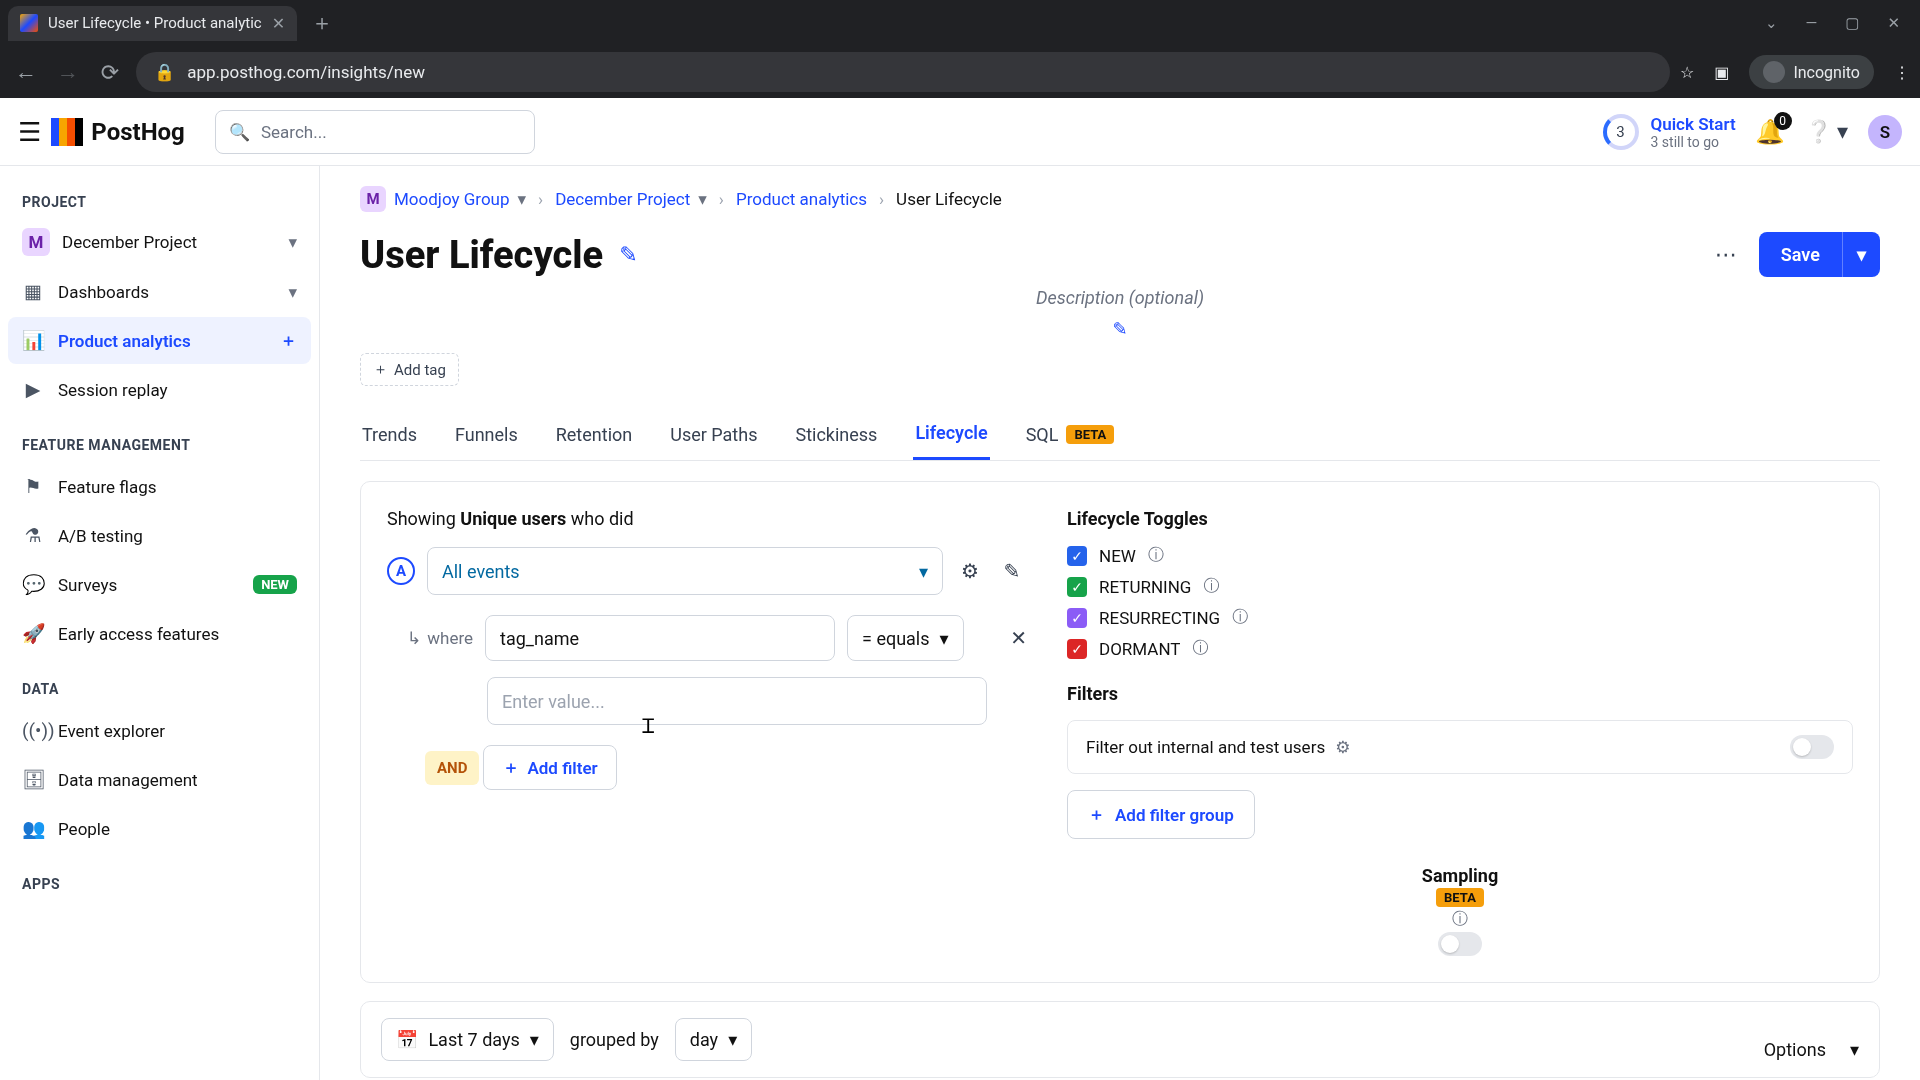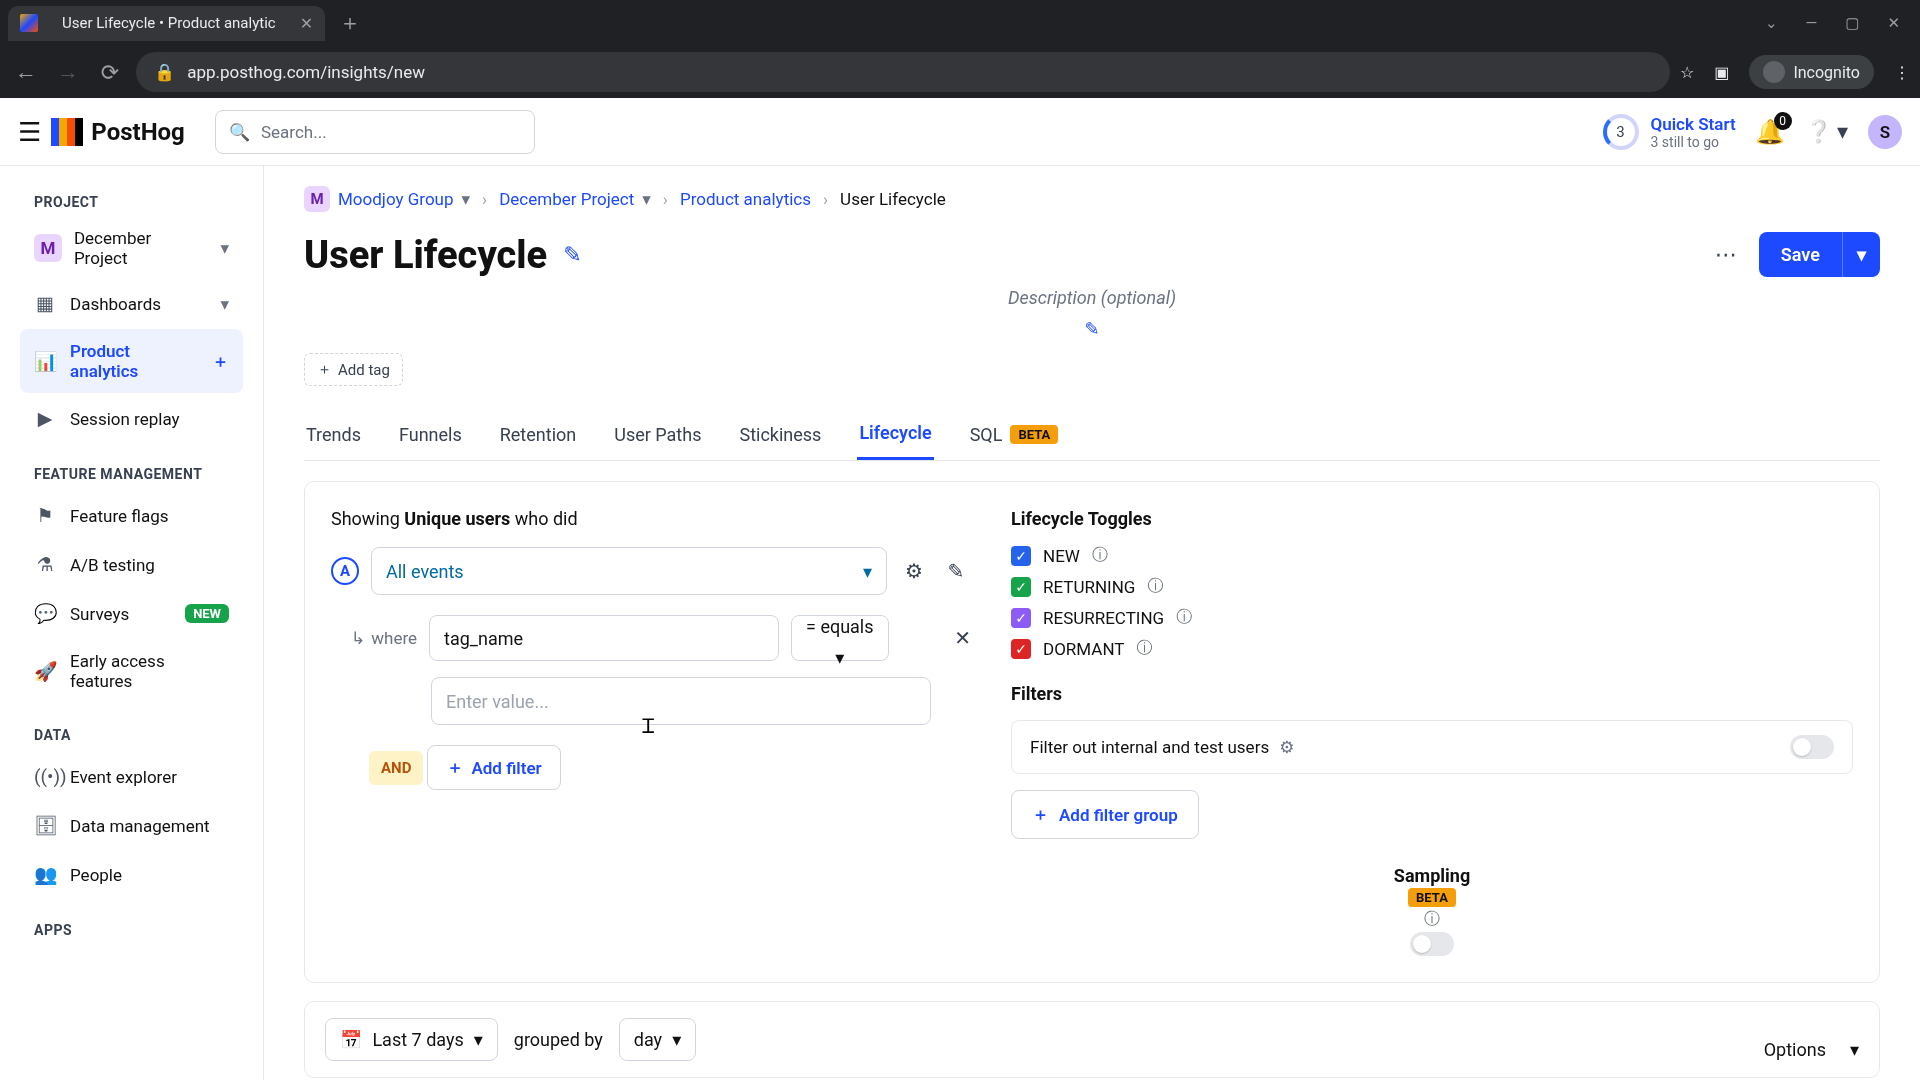--- a/index.html
+++ b/index.html
@@ -1,21 +1,21 @@
 <!DOCTYPE html>
 <html><head>
 <meta charset="utf-8">
 <style>
 * { box-sizing: border-box; margin: 0; padding: 0; font-family: -apple-system, BlinkMacSystemFont, "Segoe UI", Roboto, sans-serif; }
 body { background: #fff; color: #111; width: 1920px; height: 1080px; overflow: hidden; }
 
 
 .browser-chrome { background: #202124; color: #e8eaed; }
 .tab-bar { display: flex; align-items: center; height: 46px; padding: 0 8px; }
-.tab { display: flex; align-items: center; background: #35363a; border-radius: 10px 10px 0 0; padding: 8px 12px; gap: 24px; min-width: 280px; font-size: 15px; }
+.tab { display: flex; align-items: center; background: #35363a; border-radius: 10px 10px 0 0; padding: 8px 12px; gap: 10px; min-width: 280px; font-size: 15px; }
 .tab-favicon { width: 18px; height: 18px; background: linear-gradient(135deg,#f7a500,#1d4aff,#f54e00); border-radius: 2px; }
 .tab-close { color:#9aa0a6; cursor:pointer; font-size:16px; }
 .new-tab { color:#9aa0a6; font-size:22px; padding:0 14px; cursor:pointer; }
 .window-ctrl { margin-left:auto; display:flex; gap:28px; color:#9aa0a6; font-size:15px; padding-right:12px; }
 .window-ctrl span { cursor:pointer; }
 .addr-bar { display:flex; align-items:center; height:52px; padding:0 10px; gap:10px; }
 .nav-btn { color:#9aa0a6; font-size:22px; cursor:pointer; width:32px; text-align:center; }
 .addr-field { flex:1; background:#35363a; border-radius:24px; display:flex; align-items:center; padding:0 18px; height:40px; gap:12px; color:#e8eaed; font-size:17px; }
 .addr-right { display:flex; align-items:center; gap:20px; color:#e8eaed; }
 .incognito-badge { display:flex; align-items:center; gap:8px; background:#3c4043; border-radius:20px; padding:6px 14px; font-size:16px; }
@@ -32,21 +32,21 @@
 .qs-ring { width:36px; height:36px; border-radius:50%; border:4px solid #d1d5f9; border-left-color:#2b6cff; display:flex; align-items:center; justify-content:center; font-size:15px; color:#374151; }
 .qs-text .qs-title { color:#1d4aff; font-weight:600; font-size:17px; }
 .qs-text .qs-sub { color:#6b7280; font-size:14px; }
 .bell-wrap { position:relative; font-size:24px; color:#374151; cursor:pointer; }
 .bell-badge { position:absolute; top:-6px; right:-6px; background:#111; color:#fff; border-radius:50%; width:18px; height:18px; font-size:12px; display:flex; align-items:center; justify-content:center; }
 .help-btn { font-size:22px; color:#374151; cursor:pointer; display:flex; align-items:center; gap:4px;}
 .avatar { width:34px; height:34px; border-radius:50%; background:#c4b5fd; color:#111; display:flex; align-items:center; justify-content:center; font-weight:600; font-size:17px; }
 
 
 .app-body { display:flex; height:calc(1080px - 46px - 52px - 68px); }
-.sidebar { width:264px; border-right:1px solid #e5e7eb; padding:20px 20px; overflow-y:auto; font-size:17px; color:#111; }
+.sidebar { width:320px; border-right:1px solid #e5e7eb; padding:20px 8px; overflow-y:auto; font-size:17px; color:#111; }
 .sb-section-title { font-size:14px; font-weight:700; color:#374151; letter-spacing:0.5px; padding:8px 14px; }
 .sb-project { display:flex; align-items:center; gap:12px; padding:10px 14px; border-radius:8px; }
 .sb-badge-m { width:28px; height:28px; border-radius:6px; background:#e9d5ff; color:#6b21a8; display:flex; align-items:center; justify-content:center; font-weight:700; }
 .sb-item { display:flex; align-items:center; gap:14px; padding:12px 14px; border-radius:8px; margin:2px 0; cursor:pointer; }
 .sb-item.active { background:#eef2ff; color:#1d4aff; font-weight:600; }
 .sb-item .trail { margin-left:auto; color:#1d4aff; }
 .sb-new-badge { margin-left:auto; background:#16a34a; color:#fff; font-size:13px; padding:2px 8px; border-radius:6px; font-weight:700; }
 .sb-icon { width:22px; text-align:center; font-size:19px; color:#4b5563; }
 .sb-item.active .sb-icon { color:#1d4aff; }
 
@@ -83,21 +83,21 @@
 .showing b { font-weight:700; }
 
 .event-row { display:flex; align-items:center; gap:12px; margin-top:18px; }
 .series-badge { width:28px; height:28px; border-radius:50%; border:2px solid #1d4aff; color:#1d4aff; font-weight:700; display:flex; align-items:center; justify-content:center; font-size:15px; }
 .event-select { flex:1; border:1px solid #d0d5dd; border-radius:8px; height:48px; display:flex; align-items:center; padding:0 14px; font-size:18px; color:#0369a1; justify-content:space-between; cursor:pointer; }
 .icon-btn { font-size:20px; color:#374151; cursor:pointer; width:30px; text-align:center; }
 
 .where-row { display:flex; align-items:center; gap:12px; margin-top:20px; margin-left:20px; }
 .where-lbl { color:#6b7280; font-size:17px; display:flex; align-items:center; gap:6px; }
 .prop-select { border:1px solid #d0d5dd; border-radius:8px; height:46px; padding:0 14px; display:flex; align-items:center; font-size:18px; width:350px; }
-.op-select { border:1px solid #d0d5dd; border-radius:8px; height:46px; padding:0 14px; display:flex; align-items:center; gap:10px; font-size:18px; cursor:pointer;flex-direction:column; }
+.op-select { border:1px solid #d0d5dd; border-radius:8px; height:46px; padding:0 14px; display:flex; align-items:center; gap:10px; font-size:18px; cursor:pointer; }
 .value-input { border:1px solid #d0d5dd; border-radius:8px; height:48px; padding:0 14px; font-size:18px; width:500px; margin-left:100px; margin-top:16px; color:#111; }
 .value-input::placeholder { color:#9ca3af; }
 .remove-filter { font-size:20px; color:#374151; cursor:pointer; align-self:center; margin-left:auto; }
 
 .filter-actions { display:flex; align-items:center; gap:4px; margin-top:20px; margin-left:38px; }
 .and-pill { background:#fef3c7; color:#b45309; font-weight:700; padding:8px 12px; border-radius:6px; font-size:15px; }
 .add-filter-btn { border:1px solid #d0d5dd; border-radius:8px; padding:10px 18px; color:#1d4aff; font-size:17px; display:flex; align-items:center; gap:8px; cursor:pointer; font-weight:600;}
 
 .section-h { font-weight:700; font-size:18px; margin-bottom:16px; }
 .toggle-row { display:flex; align-items:center; gap:12px; margin:10px 0; font-size:17px; }

